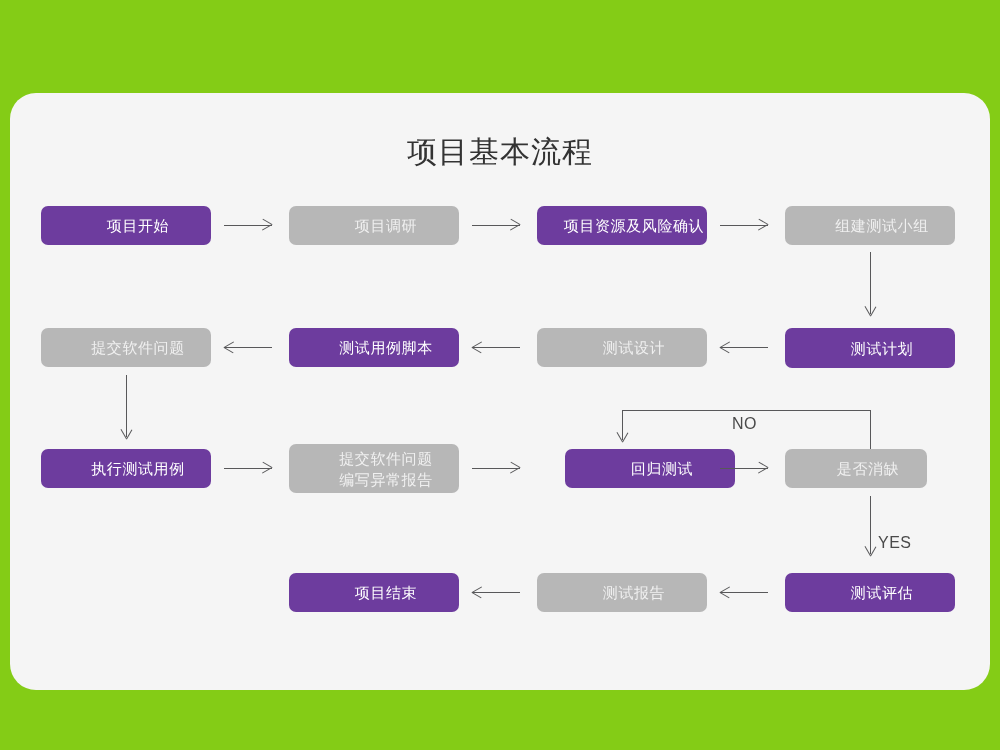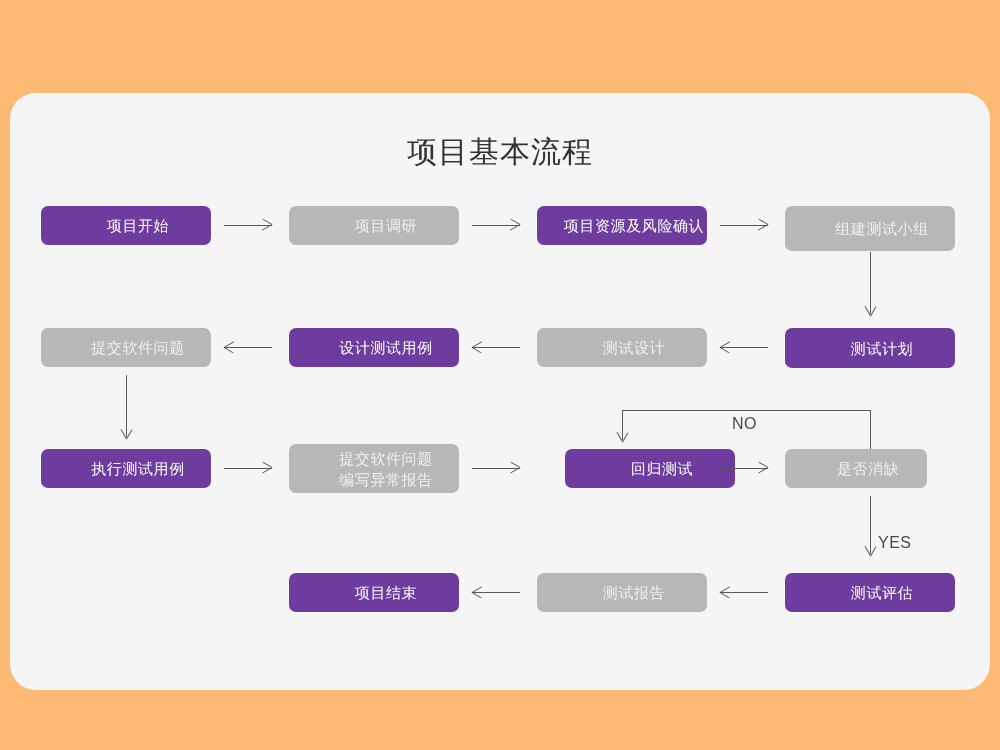--- a/index.html
+++ b/index.html
@@ -11,21 +11,21 @@
     width: 1000px;
     height: 750px;
     font-family: "Liberation Sans", "DejaVu Sans", sans-serif;
     overflow: hidden;
   }
 
   #canvas {
     position: relative;
     width: 1000px;
     height: 750px;
-    background: #fdba74;
+    background: #84cc16;
   }
 
   .card {
     position: absolute;
     left: 10px;
     top: 93px;
     width: 980px;
     height: 597px;
     background: #f5f5f5;
     border-radius: 26px;
@@ -143,41 +143,41 @@
   <div class="node purple" style="left:537px; top:206px; width:170px; height:39px;">项目资源及风险确认</div>
 
   <div class="conn">
     <div class="hline" style="left:720px; top:225px; width:48px;"></div>
     <div class="head right" style="left:768px; top:225px;">
         <span></span>
         <span></span>
       </div>
   </div>
 
-  <div class="node gray" style="left:785px; top:206px; width:170px; height:45px;">组建测试小组</div>
+  <div class="node gray" style="left:785px; top:206px; width:170px; height:39px;">组建测试小组</div>
 
   <div class="conn">
     <div class="vline" style="left:870px; top:252px; height:62px;"></div>
     <div class="head down" style="left:870px; top:316px;">
         <span></span>
         <span></span>
       </div>
   </div>
 
   <div class="node gray" style="left:41px;  top:328px; width:170px; height:39px;">提交软件问题</div>
 
   <div class="conn">
     <div class="hline" style="left:224px; top:347px; width:48px;"></div>
     <div class="head left" style="left:224px; top:347px;">
         <span></span>
         <span></span>
       </div>
   </div>
 
-  <div class="node purple" style="left:289px; top:328px; width:170px; height:39px;">设计测试用例</div>
+  <div class="node purple" style="left:289px; top:328px; width:170px; height:39px;">测试用例脚本</div>
 
   <div class="conn">
     <div class="hline" style="left:472px; top:347px; width:48px;"></div>
     <div class="head left" style="left:472px; top:347px;">
         <span></span>
         <span></span>
       </div>
   </div>
 
   <div class="node gray" style="left:537px; top:328px; width:170px; height:39px;">测试设计</div>

